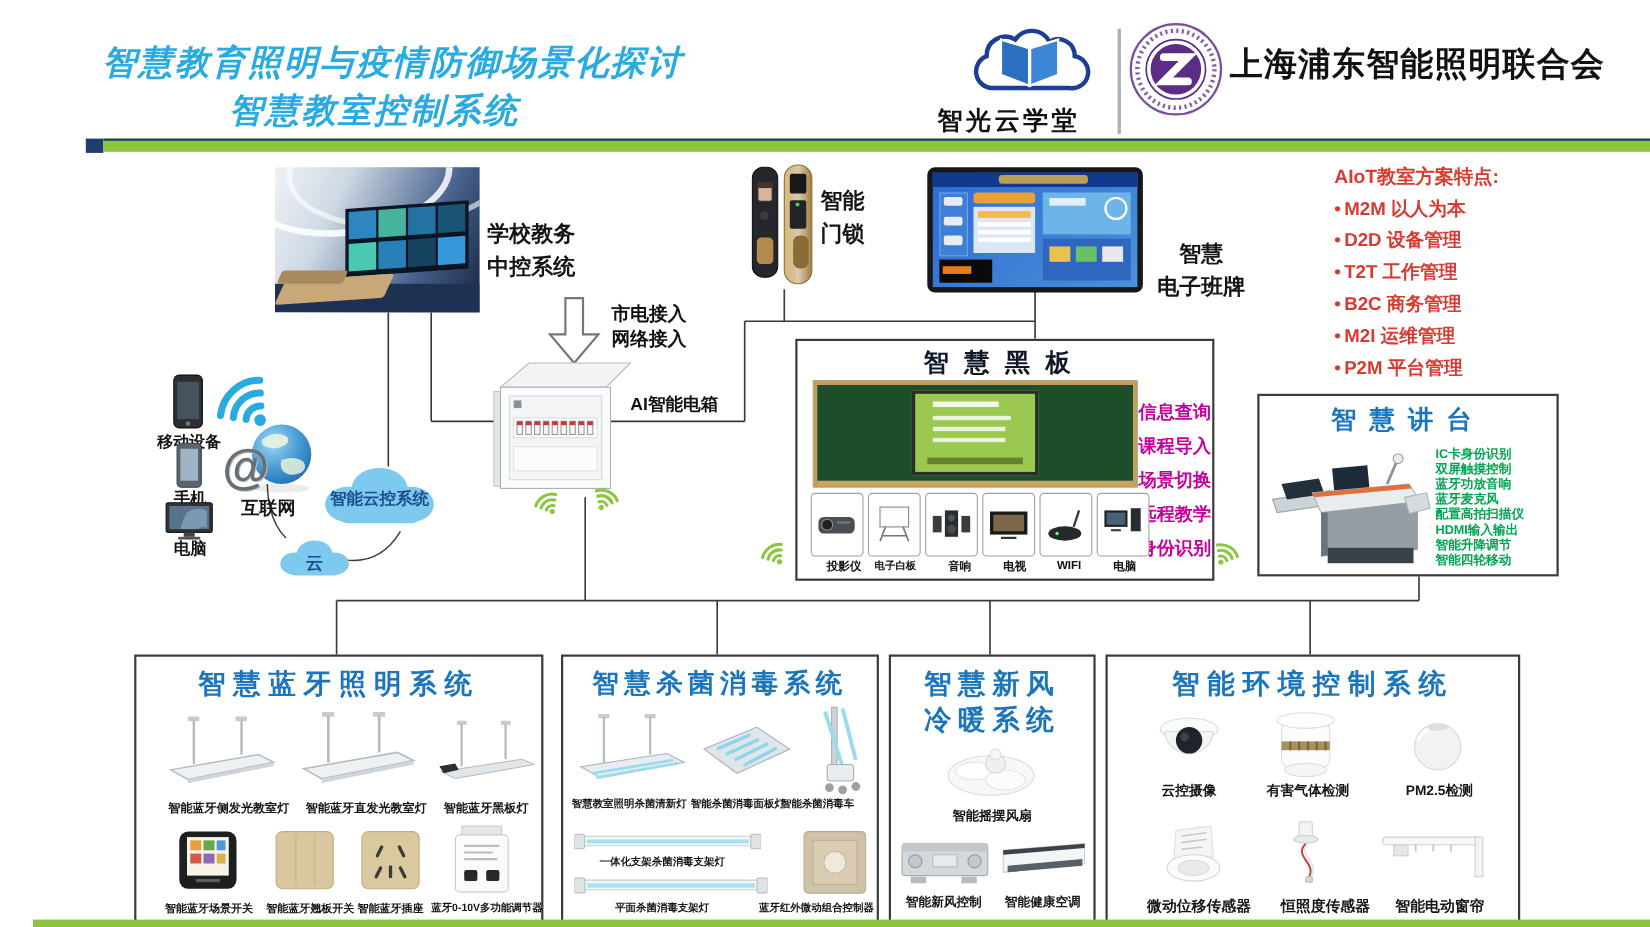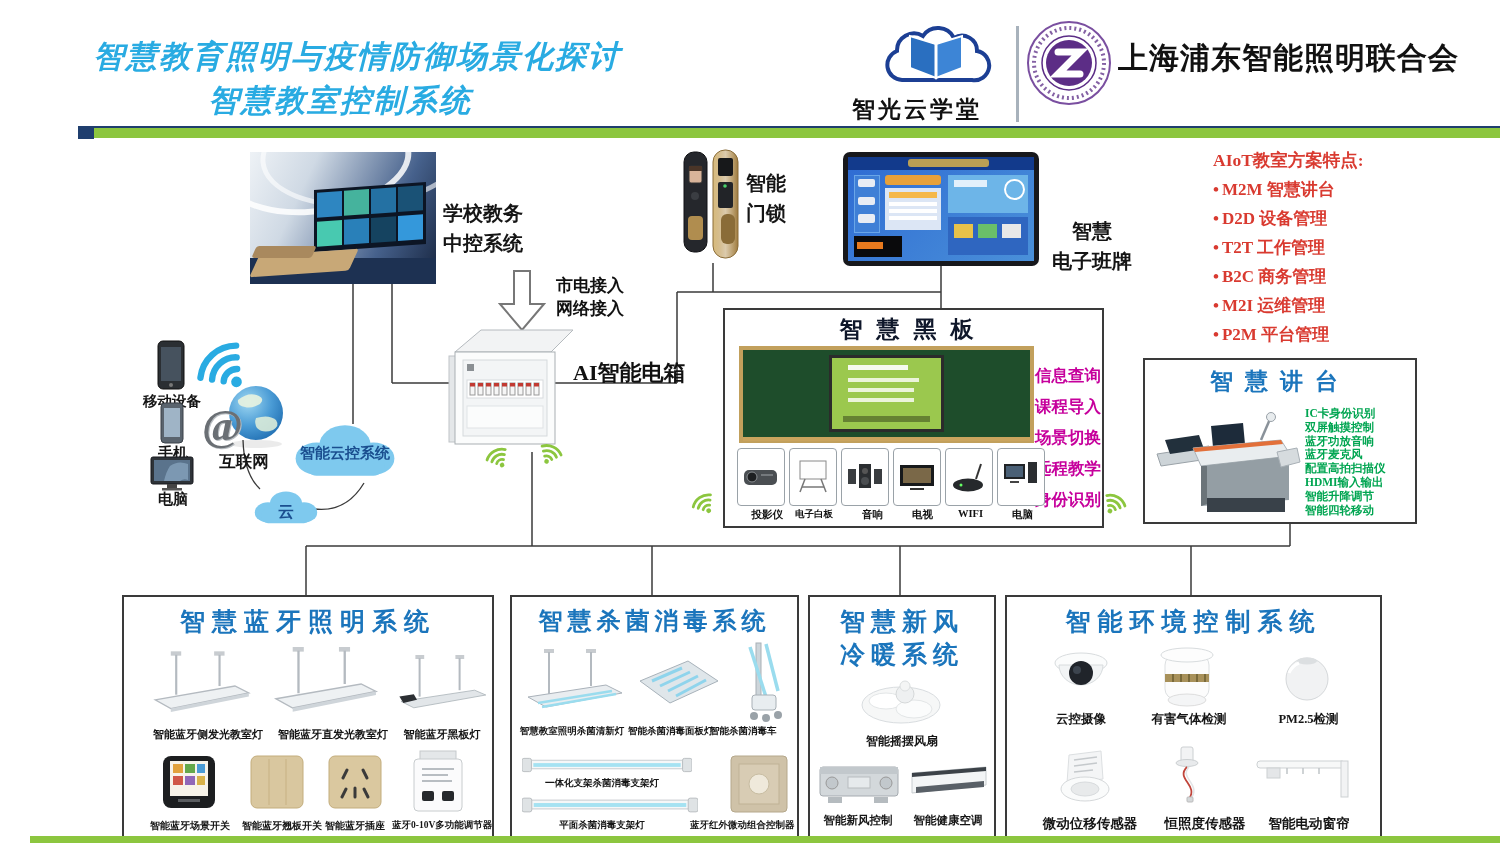--- a/index.html
+++ b/index.html
@@ -1,17 +1,17 @@
 <!DOCTYPE html>
 <html><head>
 <meta charset="utf-8">
 <style>
   html,body{margin:0;padding:0;background:#fff}
   #stage{position:relative;width:1500px;height:843px;background:#fff;overflow:hidden;
-         font-family:Liberation Serif, serif;color:#111}
+         font-family:Liberation Sans, sans-serif;color:#111}
   .abs{position:absolute}
   .b{font-weight:bold}
   .slide-title{color:#29abe2;font-style:italic;font-weight:bold;font-size:31px;letter-spacing:2px;white-space:nowrap}
   .node-lbl{font-weight:bold;font-size:20px;line-height:30px;color:#151515;white-space:nowrap}
   .small-lbl{font-weight:bold;color:#151515;white-space:nowrap;text-align:center}
   .sys-box{position:absolute;border:2px solid #3a3a3a;background:#fff}
   .sys-title{position:absolute;left:0;right:0;text-align:center;color:#1b75bc;font-weight:bold;font-size:25px;white-space:nowrap}
   .feat-magenta{position:absolute;color:#c6009c;font-weight:bold;font-size:16.5px;line-height:31px;white-space:nowrap}
   .feat-green{color:#00a551;font-weight:bold;font-size:11.5px;line-height:13.8px;white-space:nowrap}
   .aiot{color:#d93a30;font-weight:bold}
@@ -101,21 +101,21 @@
   <circle cx="43" cy="43" r="41" fill="#fff" stroke="#7a4fa0" stroke-width="2"></circle>
   <circle cx="43" cy="43" r="35" fill="#fff" stroke="#5c2d86" stroke-width="4" stroke-dasharray="2 3" opacity="0.75"></circle>
   <circle cx="43" cy="43" r="27" fill="#fff" stroke="#5c2d86" stroke-width="1.5"></circle>
   <circle cx="43" cy="43" r="23" fill="#5c2d86"></circle>
   <path d="M32 32 H54 L32 54 H54" stroke="#fff" stroke-width="7" fill="none" stroke-linecap="round"></path>
 </svg>
 <div class="abs" style="left:1118px;top:38px;font-size:30px;font-weight:900;letter-spacing:1px;white-space:nowrap">上海浦东智能照明联合会</div>
 
 <div class="abs aiot" style="left:1213px;top:146px">
   <div style="font-size:17.5px;line-height:29px;white-space:nowrap">AIoT教室方案特点:</div>
-  <div class="aiot-item">M2M 智慧讲台</div>
+  <div class="aiot-item">M2M 以人为本</div>
   <div class="aiot-item">D2D 设备管理</div>
   <div class="aiot-item">T2T 工作管理</div>
   <div class="aiot-item">B2C 商务管理</div>
   <div class="aiot-item">M2I 运维管理</div>
   <div class="aiot-item">P2M 平台管理</div>
 </div>
 
 <div class="photo" style="left:250px;top:152px;width:186px;height:132px;background:linear-gradient(115deg,#eef2f6 0%,#cfd9e4 28%,#46618c 70%,#17253f 100%)">
   <div class="abs" style="left:-30px;top:-40px;width:180px;height:90px;border:6px solid rgba(255,255,255,.85);border-radius:50%;transform:rotate(-8deg)"></div>
   <div class="abs" style="left:10px;top:-55px;width:200px;height:100px;border:5px solid rgba(255,255,255,.6);border-radius:50%;transform:rotate(-6deg)"></div>
@@ -222,21 +222,21 @@
         <rect x="63" y="65" width="5" height="3.5" fill="#c23a32"></rect>
     <rect x="71" y="65" width="5" height="12" fill="#f6f6f6" stroke="#999"></rect>
         <rect x="71" y="65" width="5" height="3.5" fill="#c23a32"></rect>
     <rect x="79" y="65" width="5" height="12" fill="#f6f6f6" stroke="#999"></rect>
         <rect x="79" y="65" width="5" height="3.5" fill="#c23a32"></rect>
     <rect x="87" y="65" width="5" height="12" fill="#f6f6f6" stroke="#999"></rect>
         <rect x="87" y="65" width="5" height="3.5" fill="#c23a32"></rect>
   </g>
   <rect x="20" y="88" width="76" height="22" fill="#fbfcfc" stroke="#e0e3e5"></rect>
 </svg>
-<div class="abs b" style="left:573px;top:358px;font-size:22px;white-space:nowrap">AI智能电箱</div>
+<div class="abs b" style="left:573px;top:358px;font-size:16px;white-space:nowrap">AI智能电箱</div>
 
 <svg class="abs" style="left:157px;top:340px;width:28px;height:50px" viewBox="0 0 28 50">
   <rect x="1" y="1" width="26" height="48" rx="5" fill="#2b2f33" stroke="#111"></rect>
   <rect x="4" y="7" width="20" height="34" fill="#46525e"></rect>
   <circle cx="14" cy="45" r="2" fill="#777"></circle>
 </svg>
 <div class="abs small-lbl" style="left:132px;top:392px;width:80px;font-size:14.5px">移动设备</div>
 
 <svg class="abs" style="left:192px;top:336px;width:64px;height:64px;color:#29abe2;transform:rotate(-42deg)">
       <use href="#wifi"></use>

